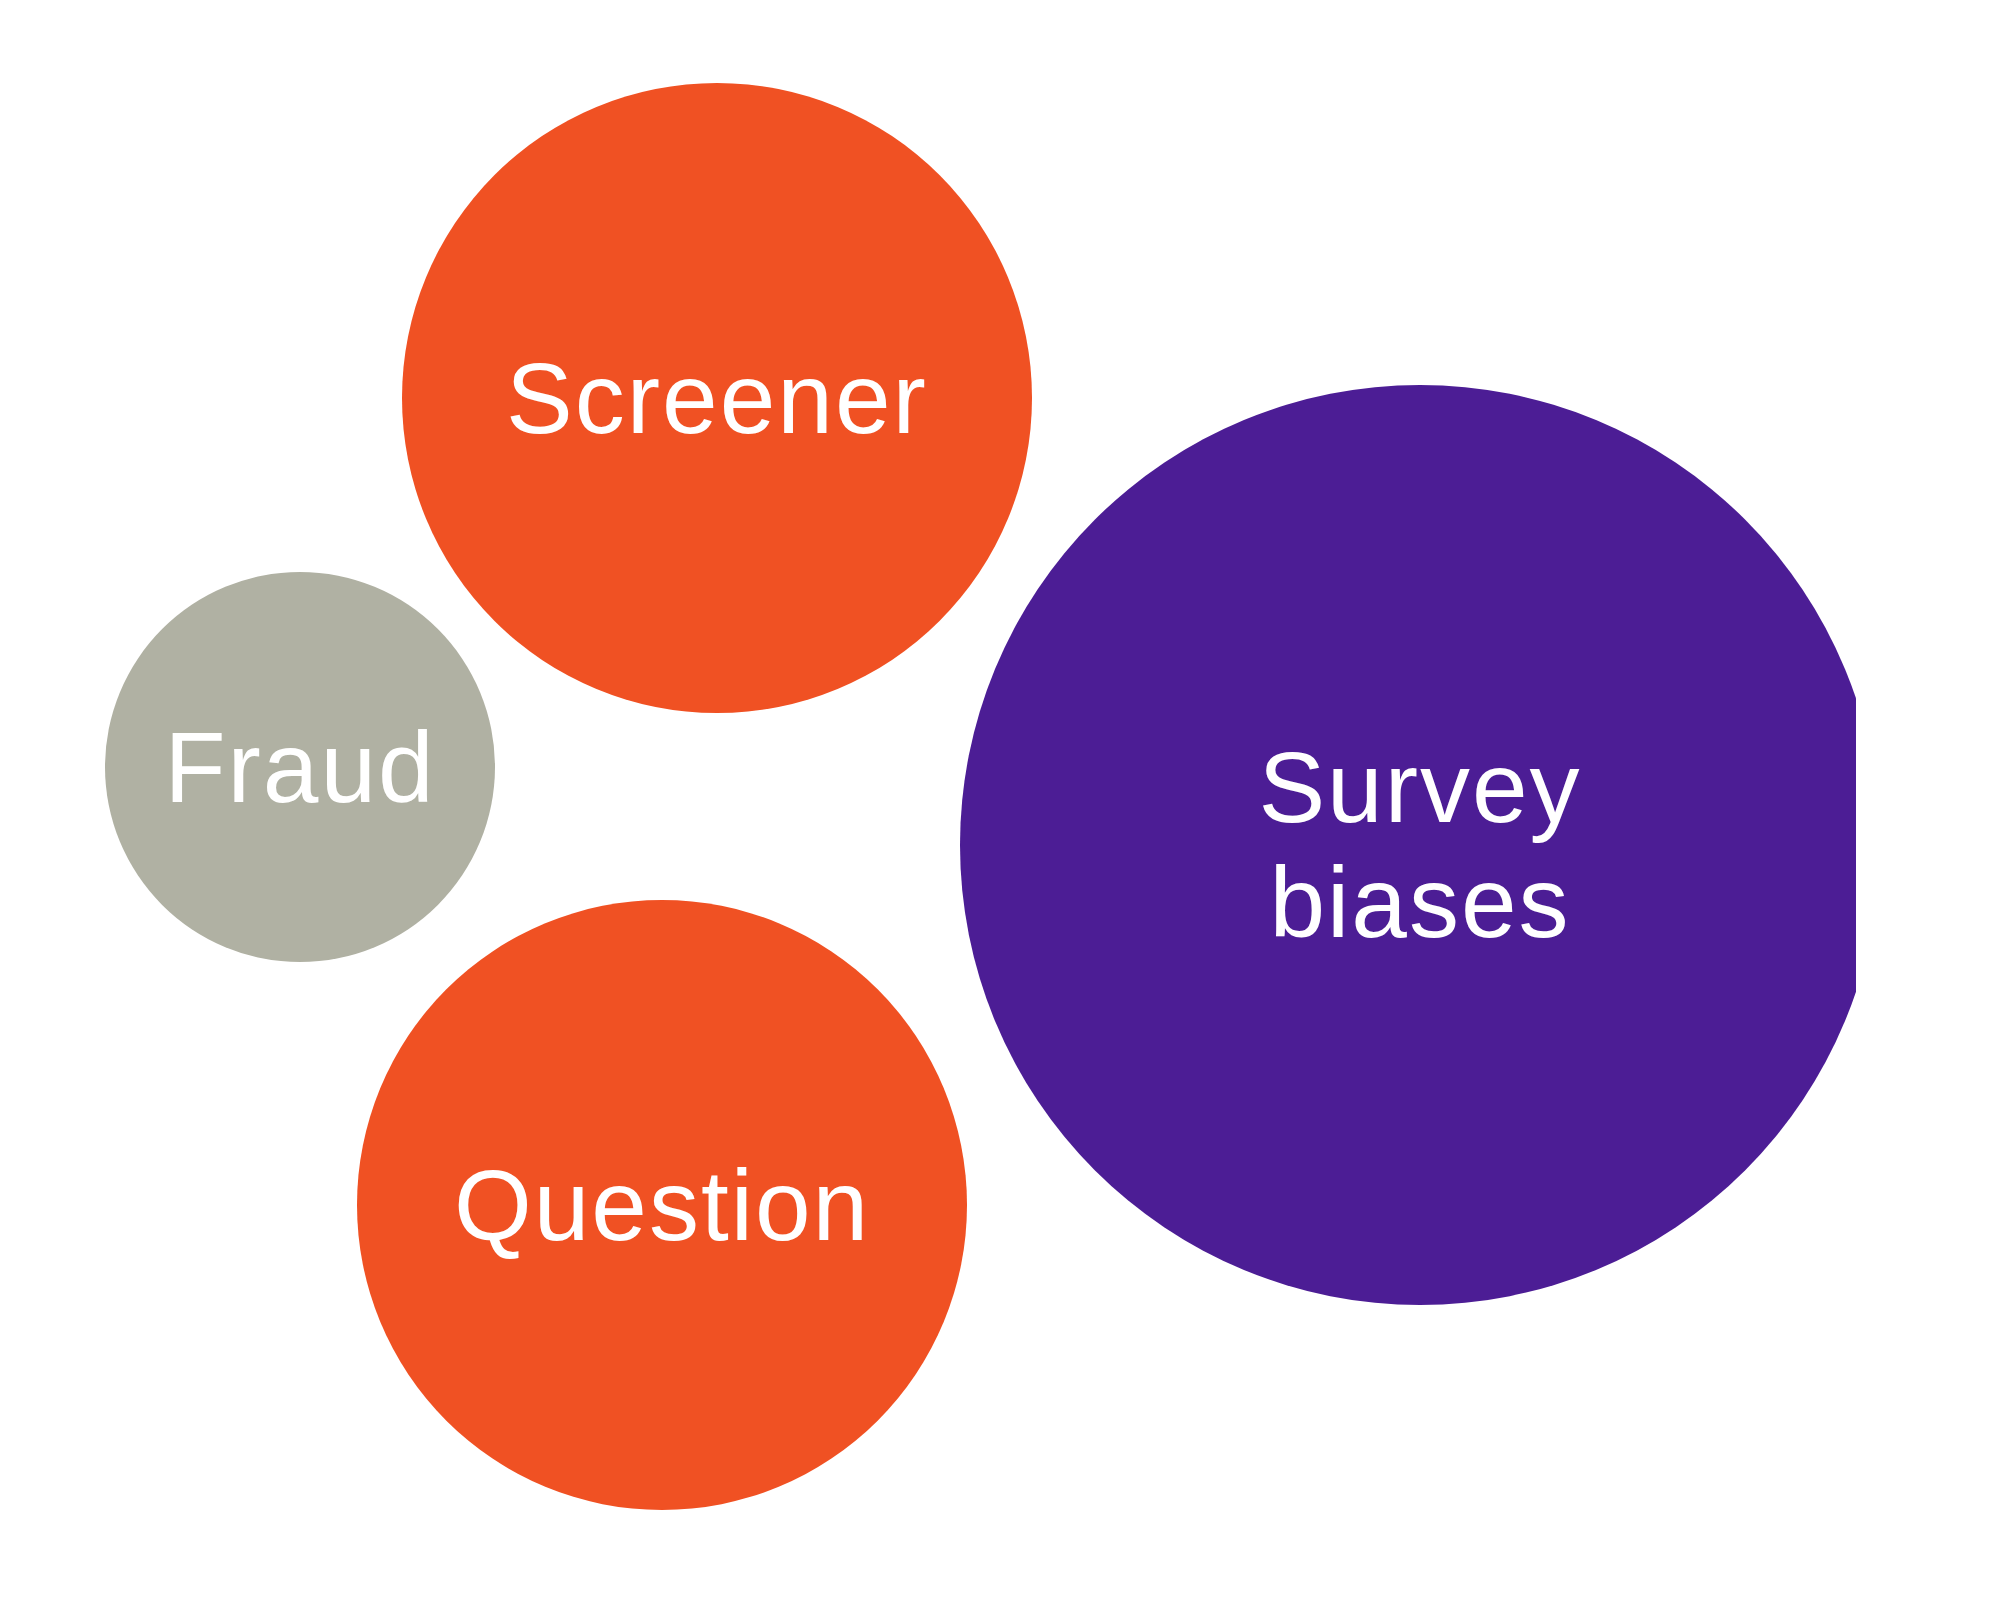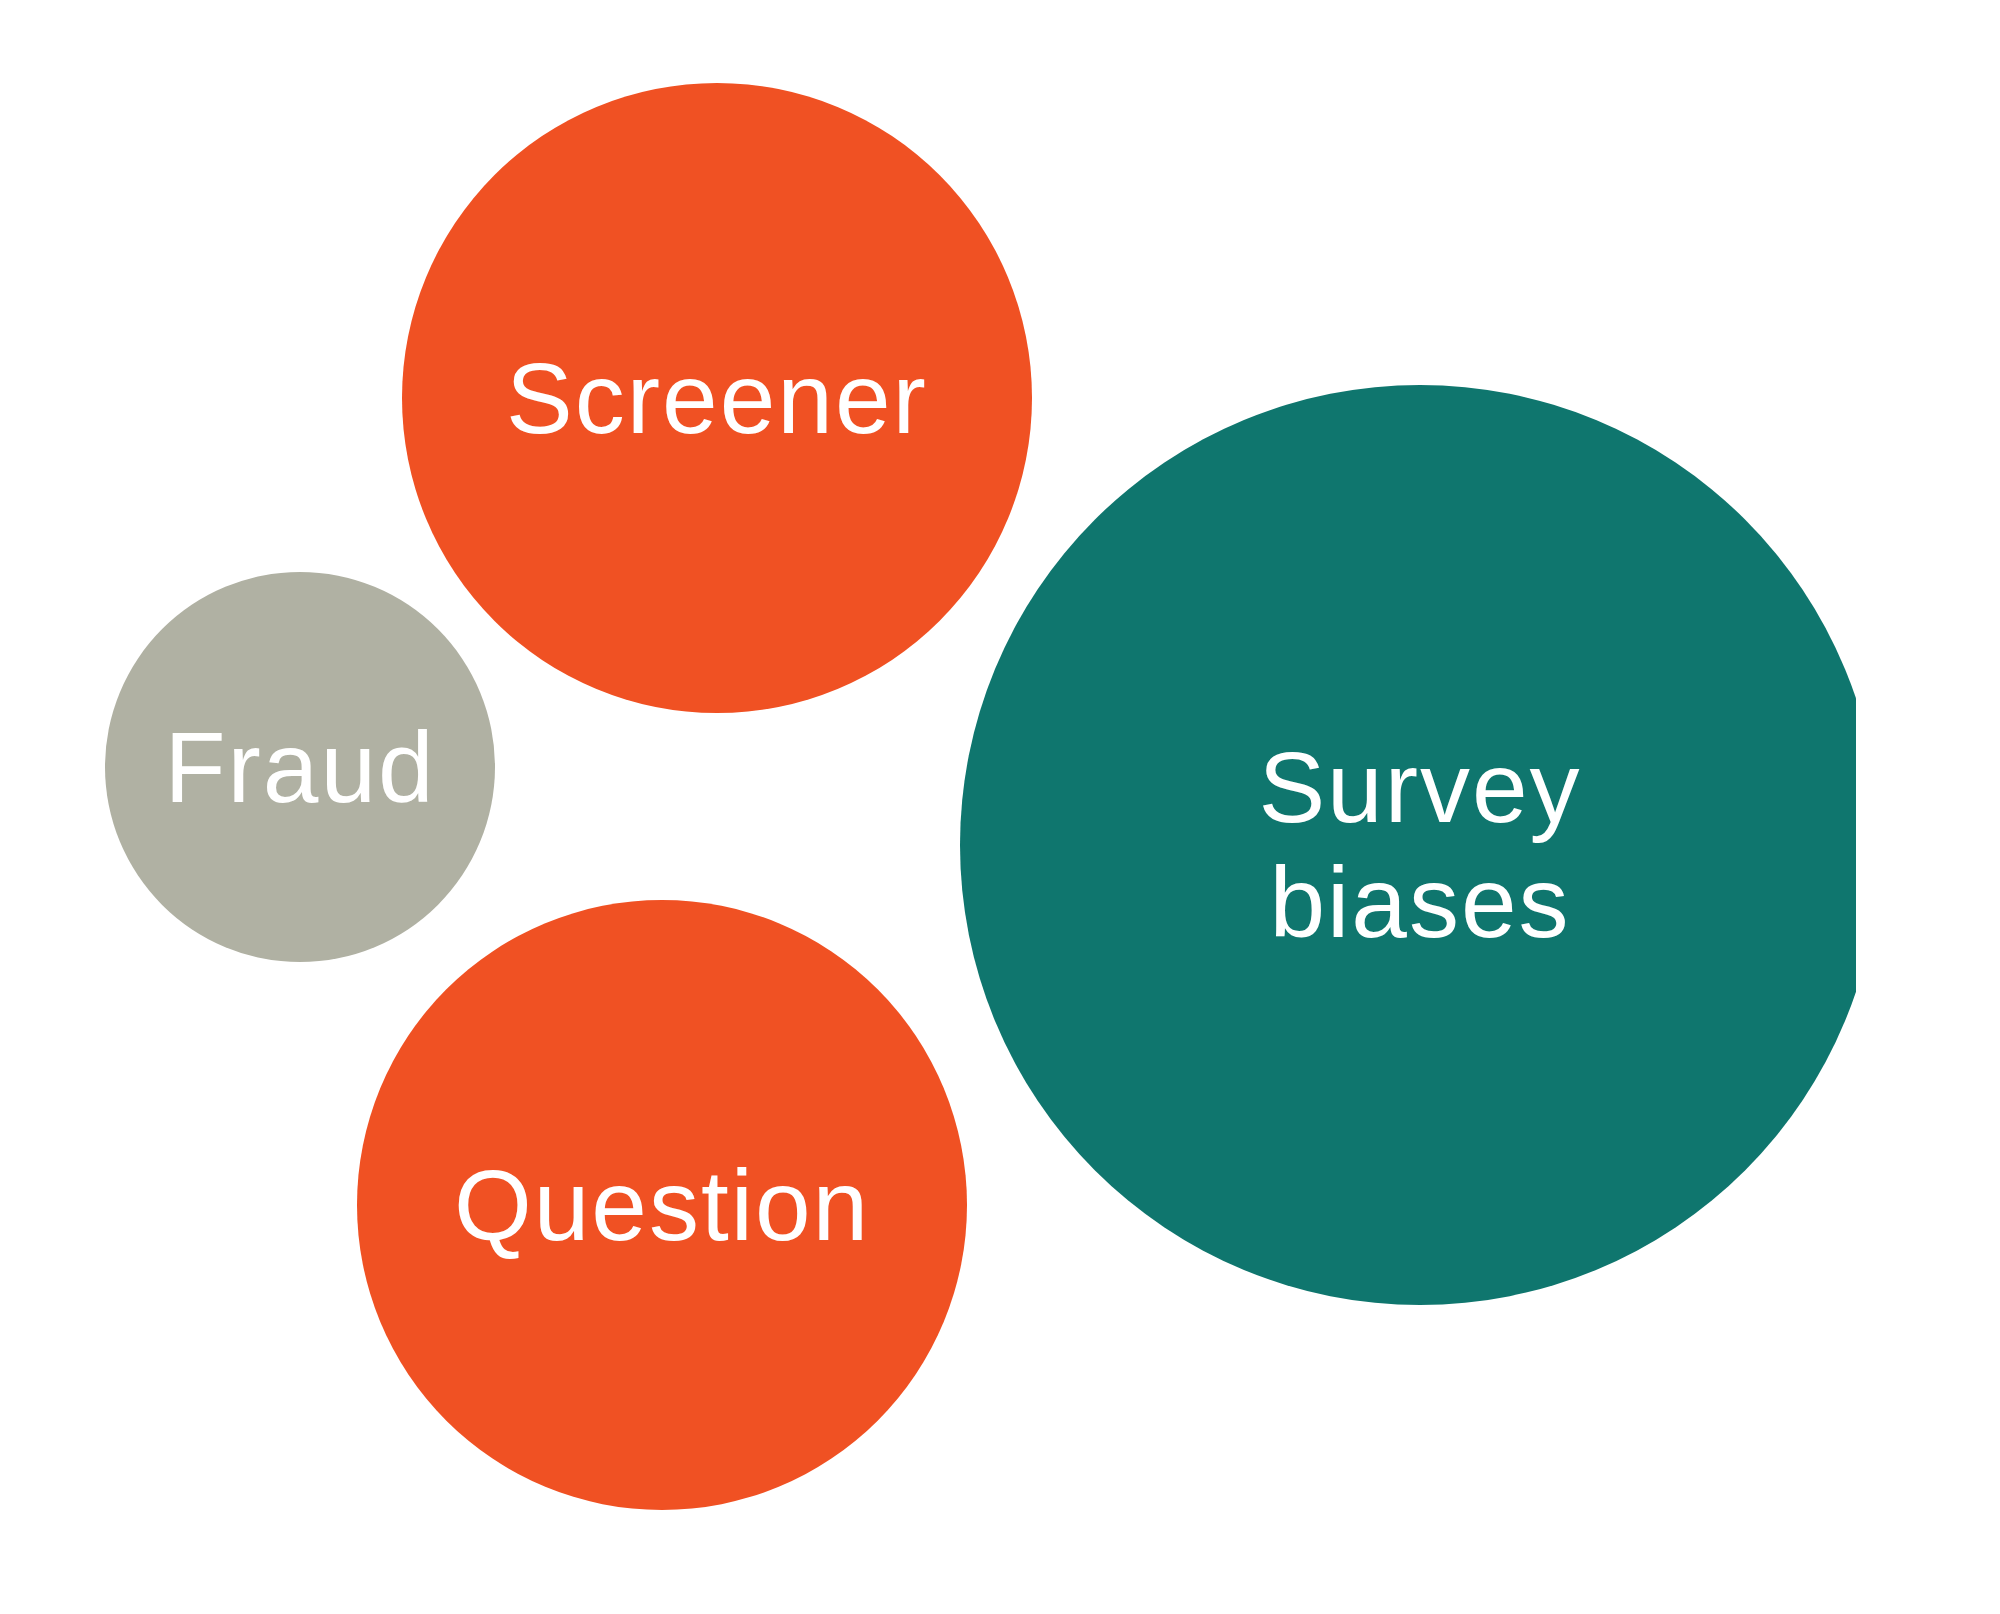--- a/index.html
+++ b/index.html
@@ -45,18 +45,18 @@
   </div>
 
   <div class="bubble" style="left: 105px; top: 572px; width: 390px; height: 390px; background: rgb(176, 177, 163);">
     <span class="label-line">Fraud</span>
   </div>
 
   <div class="bubble" style="left: 357px; top: 900px; width: 610px; height: 610px; background: rgb(240, 81, 35);">
     <span class="label-line">Question</span>
   </div>
 
-  <div class="bubble" style="left: 960px; top: 385px; width: 920px; height: 920px; background: #0f766e;">
+  <div class="bubble" style="left: 960px; top: 385px; width: 920px; height: 920px; background: #4c1d95;">
     <span class="label-line">Survey</span>
     <span class="label-line">biases</span>
   </div>
 
 </div>
 
 </body></html>

